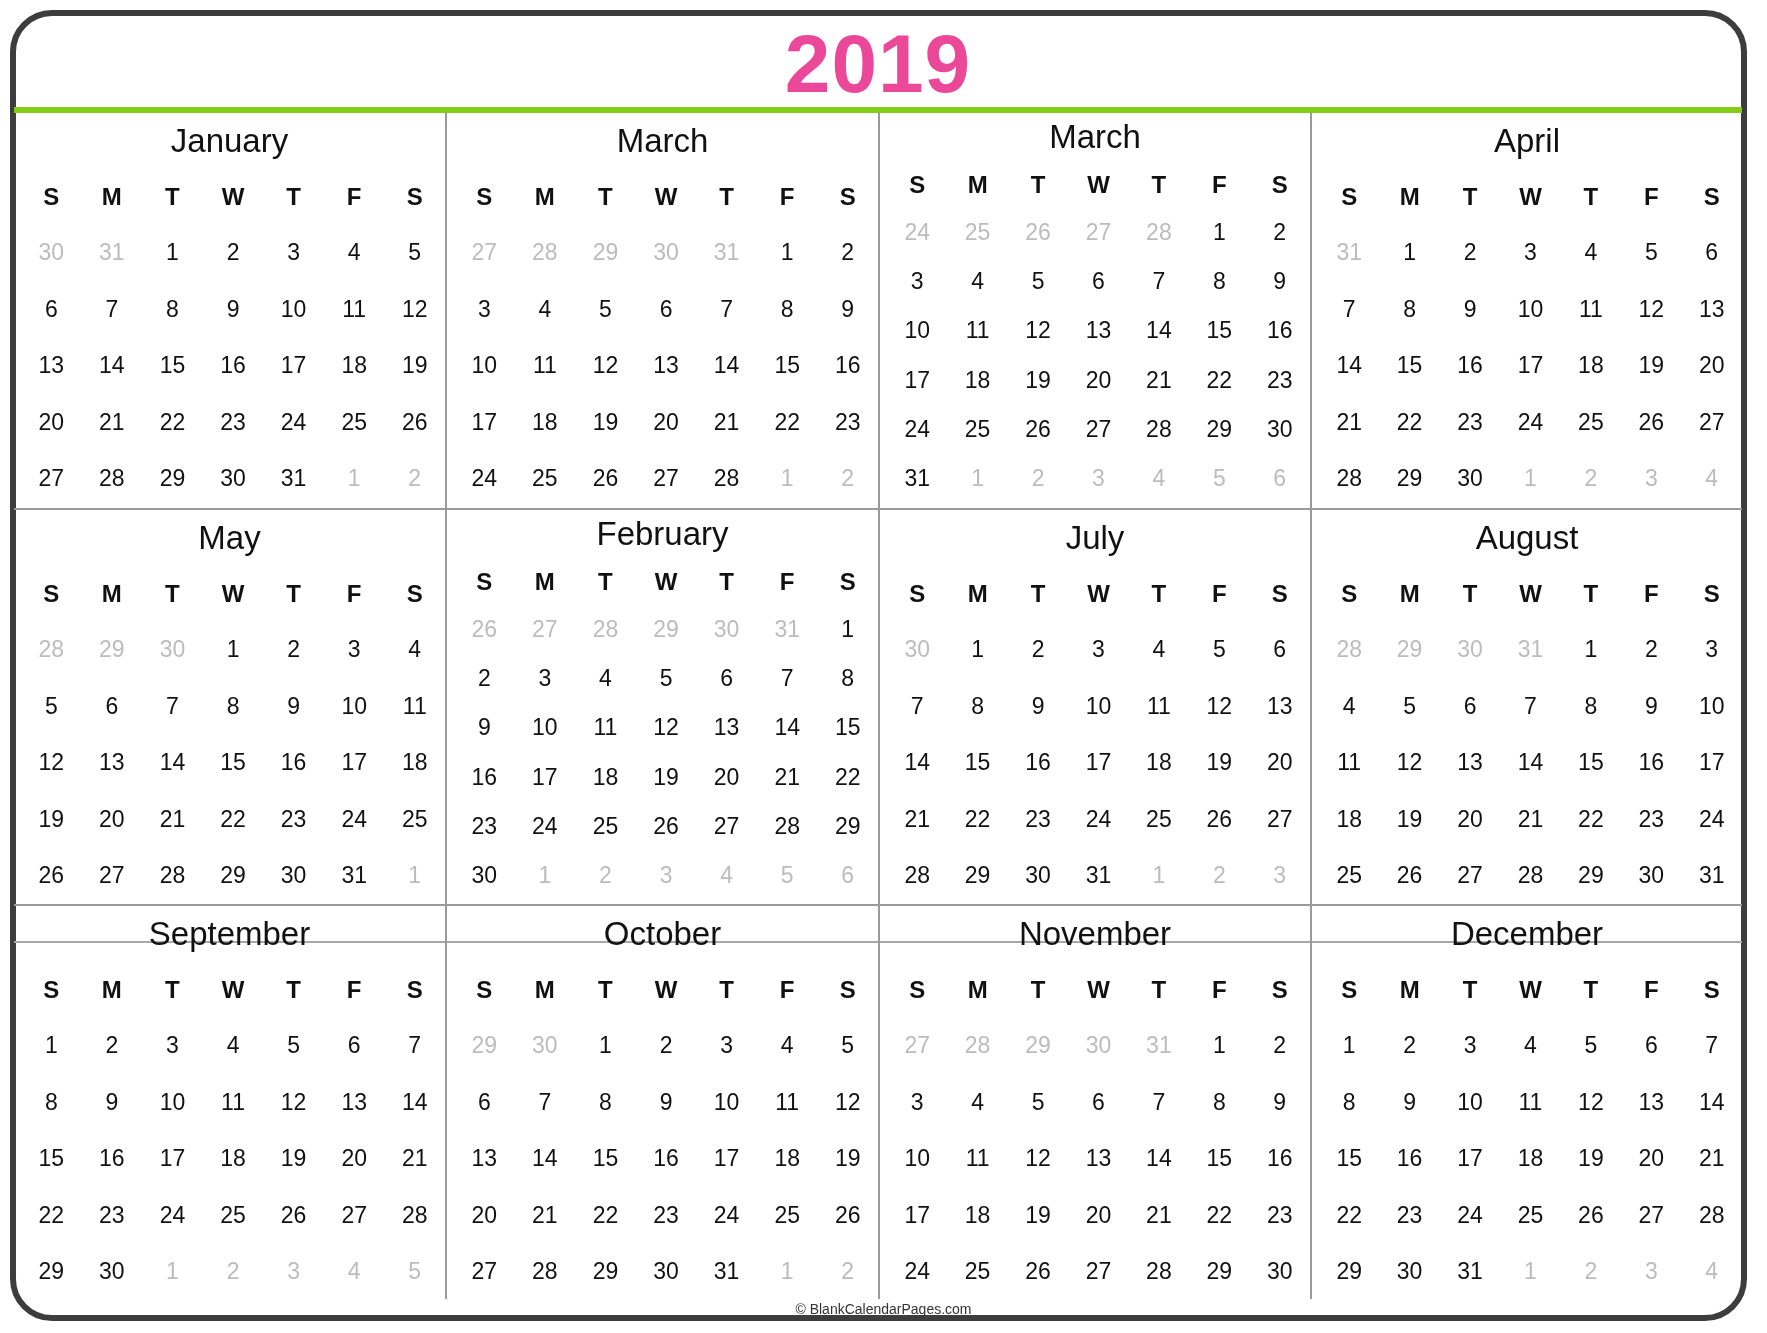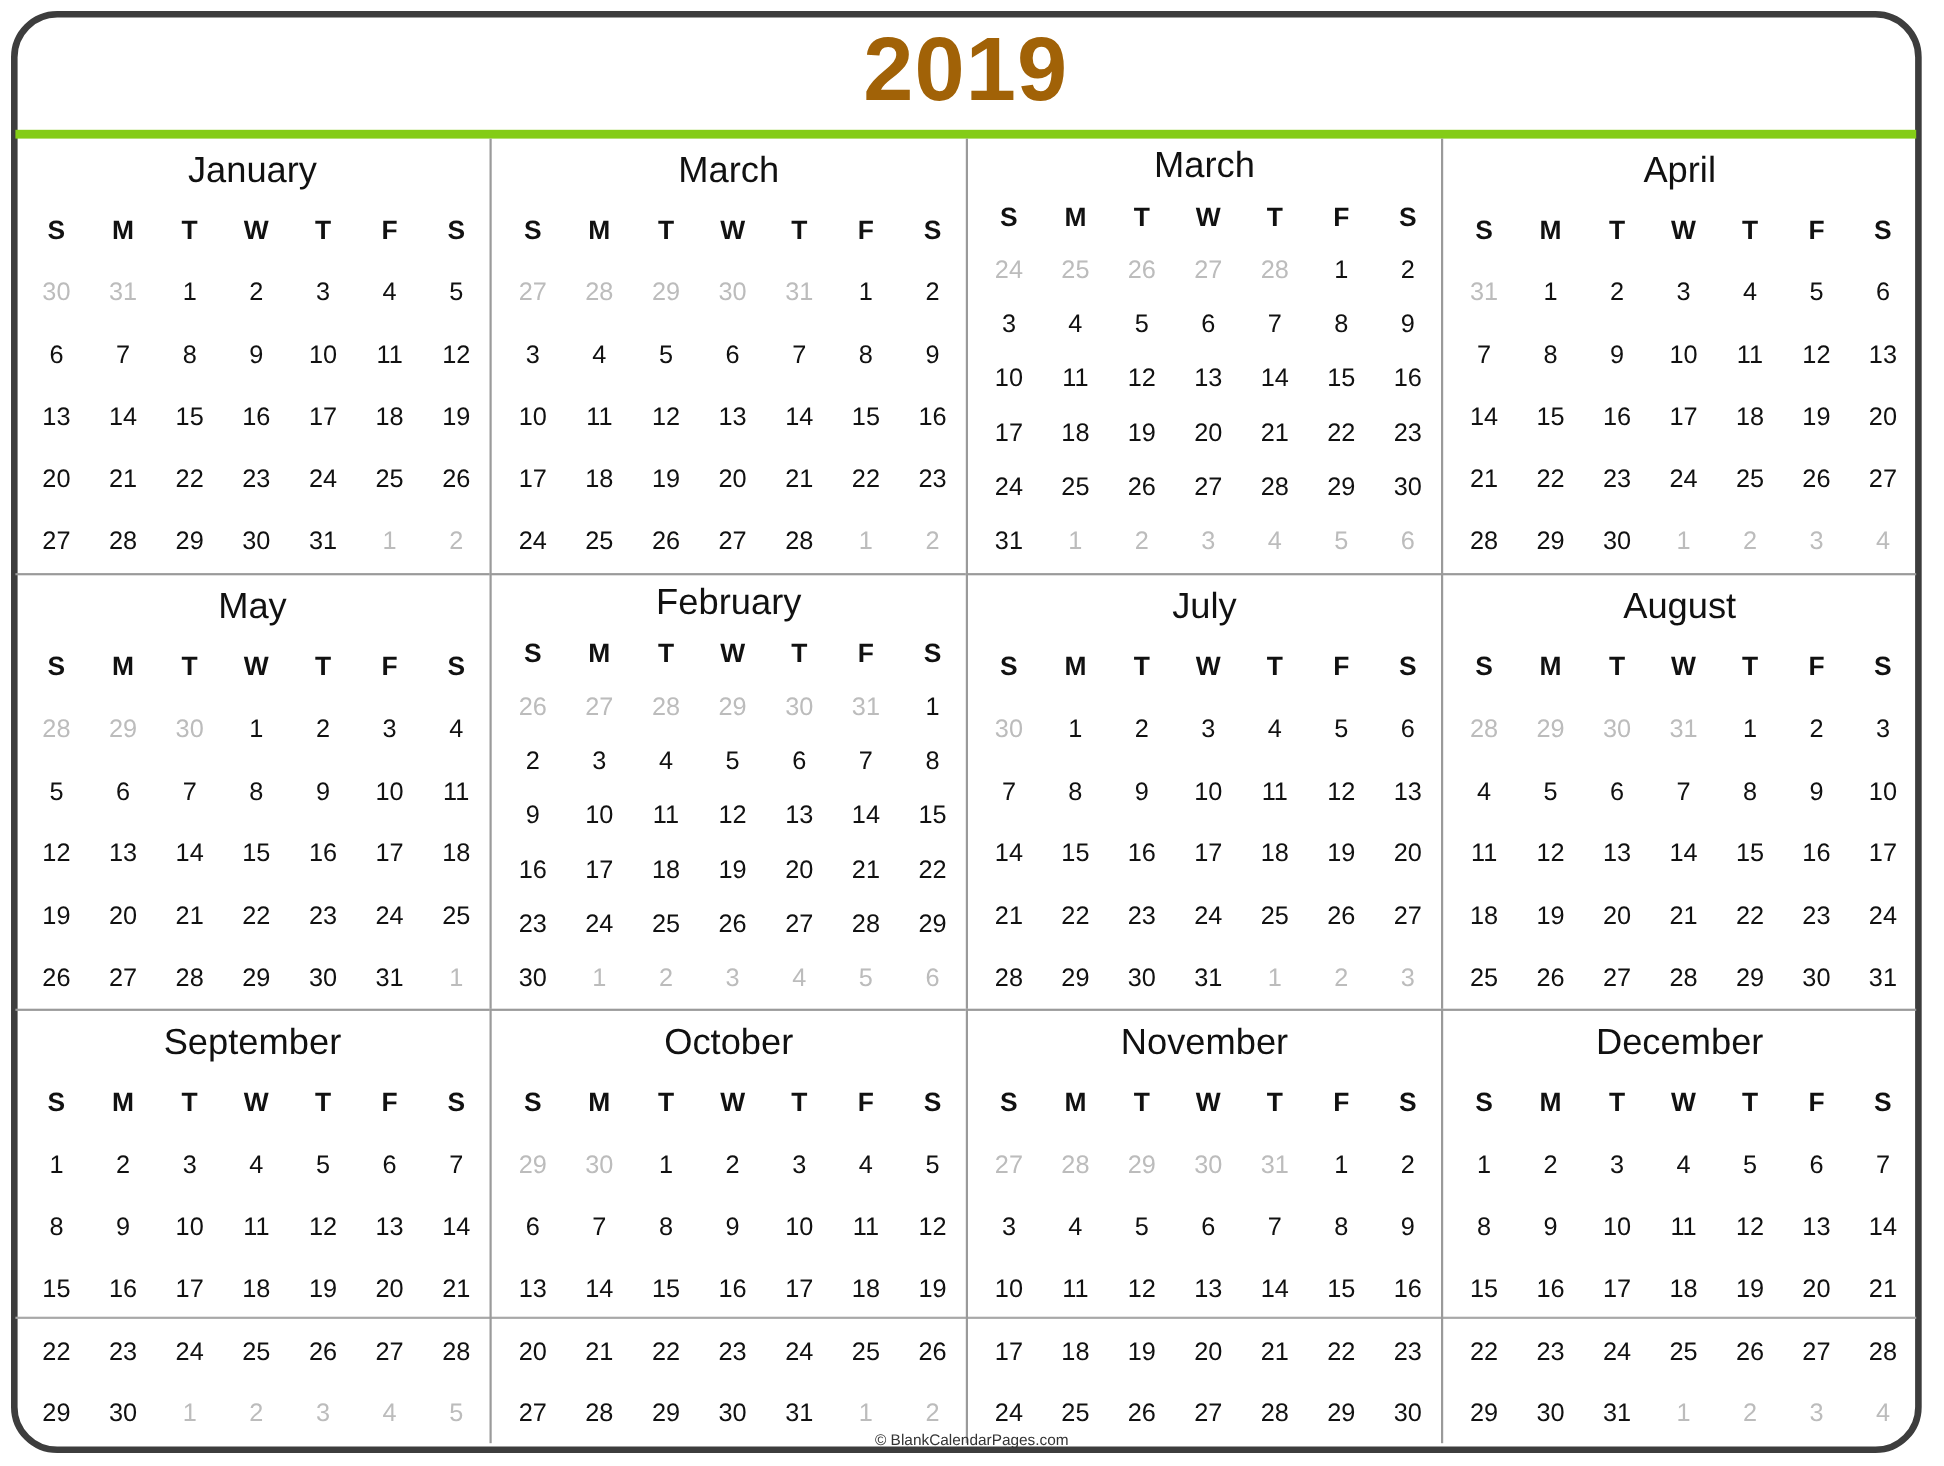--- a/index.html
+++ b/index.html
@@ -2,23 +2,23 @@
 <html><head>
 <meta charset="utf-8">
 <style>
   html, body { margin: 0; padding: 0; background: #ffffff; }
   body { width: 1767px; height: 1333px; position: relative; overflow: hidden;
          font-family: "Liberation Sans", "DejaVu Sans", sans-serif; color: #111; }
   .frame { position: absolute; left: 10px; top: 10px; width: 1737px; height: 1311px;
            box-sizing: border-box; border: 6px solid #3d3d3d; border-radius: 42px; background: #fff; }
   .title { position: absolute; left: 14px; top: 14px; width: 1728px; height: 99px;
            display: flex; align-items: center; justify-content: center;
-           font-size: 82px; font-weight: bold; color: #a16207; letter-spacing: 1px; }
-  .grid { position: absolute; left: 14px; top: 118px; width: 1728px; height: 1081px;
-          border-top: 8px solid #84cc16; border-bottom: 2px solid #a8a8a8; box-sizing: border-box; }
+           font-size: 82px; font-weight: bold; color: #ec4899; letter-spacing: 1px; }
+  .grid { position: absolute; left: 14px; top: 107px; width: 1728px; height: 836px;
+          border-top: 6px solid #84cc16; border-bottom: 2px solid #a8a8a8; box-sizing: border-box; }
   .month { position: absolute; box-sizing: border-box; }
   .month.col-b { border-left: 2px solid #9a9a9a; }
   .month.row-b { border-top: 2px solid #9a9a9a; }
   .mname { position: absolute; left: 0; right: 0; text-align: center; font-size: 33px; color: #111; }
   .wk { position: absolute; left: 0; right: 0; display: flex; }
   .wk span, .wrow span { width: 61.6px; text-align: center; display: inline-block; }
   .wk span { font-size: 24px; font-weight: bold; color: #111; }
   .wrow { position: absolute; left: 0; right: 0; display: flex; }
   .wrow span { font-size: 23px; color: #111; }
   .wrow span.muted { color: #bcbcbc; }

